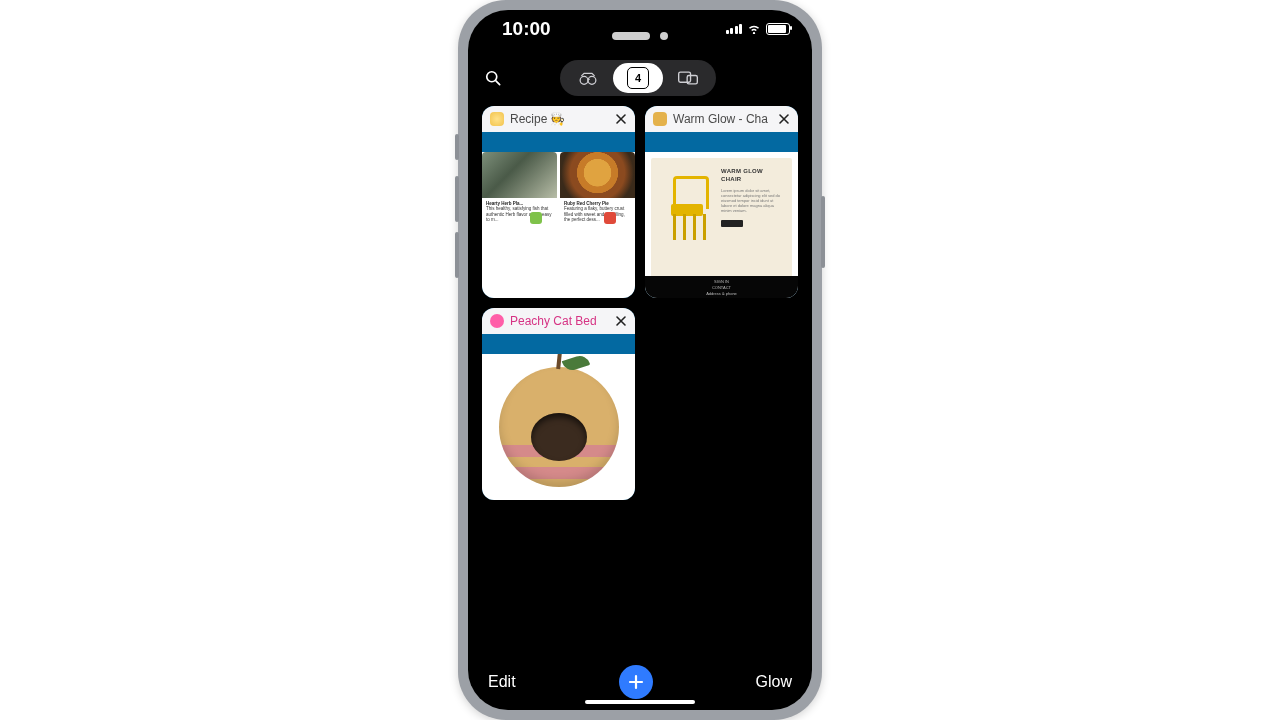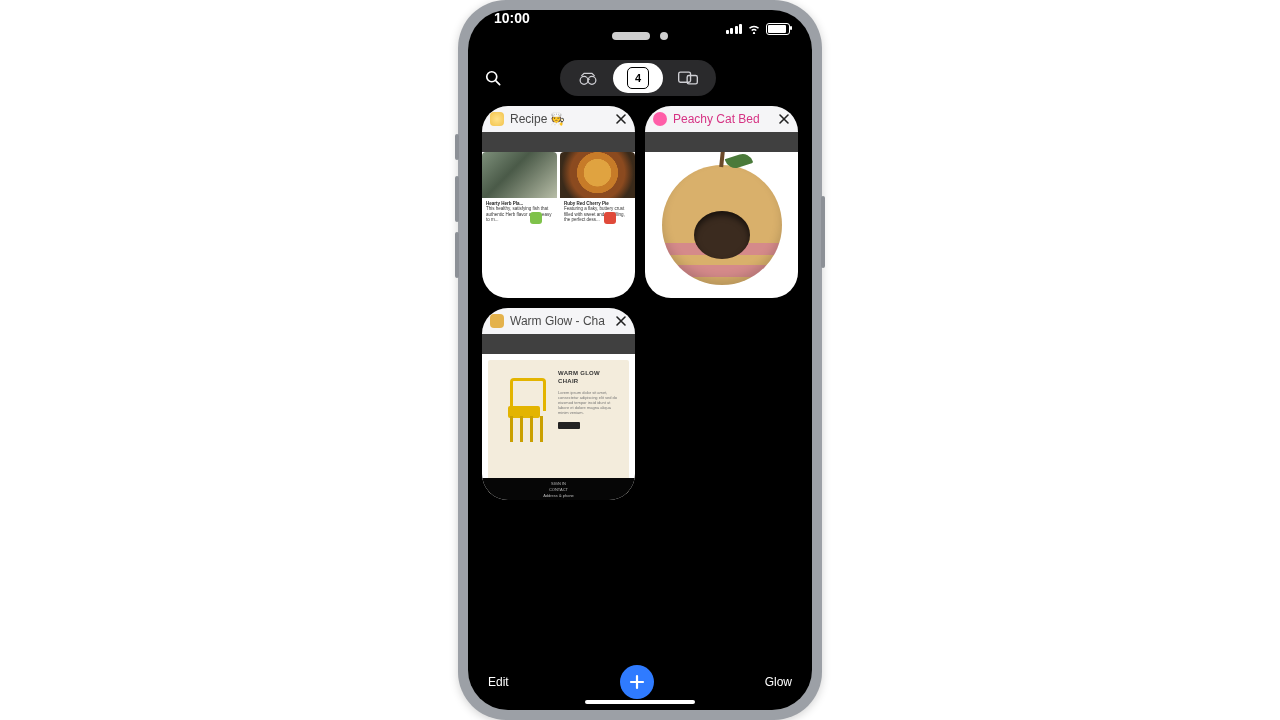--- a/index.html
+++ b/index.html
@@ -10,39 +10,39 @@
   .btn-l1{left:-3px;top:134px;width:4px;height:26px;}
   .btn-l2{left:-3px;top:176px;width:4px;height:46px;}
   .btn-l3{left:-3px;top:232px;width:4px;height:46px;}
   .btn-r {right:-3px;top:196px;width:4px;height:72px;}
   .screen{position:absolute;inset:10px;border-radius:40px;background:#000;overflow:hidden;}
   
   .island{position:absolute;top:12px;left:50%;transform:translateX(-50%);width:110px;height:28px;border-radius:18px;background:#000;box-shadow:0 0 0 8px #000;display:flex;align-items:center;justify-content:center;gap:10px;}
   .pill{width:38px;height:8px;border-radius:4px;background:#cfcfcf;}
   .dot{width:8px;height:8px;border-radius:50%;background:#cfcfcf;}
   
-  .status{position:absolute;top:0;left:4px;right:0;height:38px;display:flex;justify-content:space-between;padding:0 22px;color:#fff;font-size:14px;font-weight:600;}
+  .status{position:absolute;top:0;left:12px;right:0;height:38px;display:flex;align-items:center;justify-content:space-between;padding:0 22px;color:#fff;font-size:19px;font-weight:600;}
   .status-right{display:flex;align-items:center;gap:5px;}
   .sig{display:flex;gap:1.5px;align-items:flex-end;height:10px;}
   .sig i{width:3px;background:#fff;border-radius:1px;}
   .sig i:nth-child(1){height:4px}.sig i:nth-child(2){height:6px}.sig i:nth-child(3){height:8px}.sig i:nth-child(4){height:10px}
   .wifi{width:14px;height:10px;}
   .batt{width:22px;height:10px;border:1px solid #fff;border-radius:3px;position:relative;}
   .batt::after{content:"";position:absolute;right:-3px;top:2px;width:2px;height:4px;background:#fff;border-radius:1px;}
   .batt i{position:absolute;inset:1px 3px 1px 1px;background:#fff;border-radius:1px;}
   
   .top{position:absolute;top:48px;left:0;right:0;height:40px;display:flex;align-items:center;}
   .search{width:38px;display:flex;align-items:center;justify-content:center;color:#fff;margin-left:6px;}
   .seg{margin-left:48px;display:flex;background:#2a2a2c;border-radius:18px;padding:3px;gap:0;}
   .seg-item{width:50px;height:30px;border-radius:15px;display:flex;align-items:center;justify-content:center;color:#cfcfd4;}
   .seg-item.active{background:#fff;color:#000;}
   .tabcount{width:20px;height:20px;border:1.6px solid currentColor;border-radius:5px;display:flex;align-items:center;justify-content:center;font-size:11px;font-weight:700;}
   
   .grid{position:absolute;top:96px;left:14px;right:14px;bottom:56px;display:grid;grid-template-columns:1fr 1fr;gap:10px;align-content:start;}
-  .tab-card{background:#404040;border-radius:26px;overflow:hidden;display:flex;flex-direction:column;height:192px;box-shadow:0 1px 3px rgba(0,0,0,.3);gap:20px;}
+  .tab-card{background:#0369a1;border-radius:12px;overflow:hidden;display:flex;flex-direction:column;height:192px;box-shadow:0 1px 3px rgba(0,0,0,.3);gap:20px;}
   .tab-head{height:26px;display:flex;align-items:center;gap:6px;padding:0 6px 0 8px;font-size:12px;color:#4a4a4a;background:#f5f5f7;}
   .favicon{width:14px;height:14px;border-radius:4px;flex-shrink:0;}
   .fav-yellow{background:radial-gradient(circle,#ffe28a,#f2c34d);}
   .fav-pink{background:#ff5ea8;border-radius:50%;}
   .fav-gold{background:#e4b24c;}
   .tab-title{flex:1;white-space:nowrap;overflow:hidden;text-overflow:ellipsis;}
   .tab-title.pink{color:#d63384;font-weight:500;}
   .close{width:16px;height:16px;display:flex;align-items:center;justify-content:center;color:#222;cursor:pointer;}
   .close svg{width:12px;height:12px;}
   .tab-body{flex:1;background:#fff;position:relative;overflow:hidden;}
@@ -73,21 +73,21 @@
   .chair .back{position:absolute;left:8px;top:2px;width:30px;height:30px;border:3px solid #e3b400;border-bottom:none;border-radius:4px 4px 0 0;}
   .chair .leg{position:absolute;width:3px;background:#caa000;top:40px;height:26px;}
   .chair .leg.l1{left:8px}.chair .leg.l2{left:18px}.chair .leg.l3{left:28px}.chair .leg.l4{left:38px}
   .ptext{flex:1;font-size:5px;color:#333;line-height:1.3;}
   .ptext .h{font-size:6px;font-weight:700;letter-spacing:.3px;margin-bottom:4px;}
   .ptext .para{color:#777;font-size:4px;margin-bottom:6px;}
   .ptext .btn{width:22px;height:7px;background:#222;border-radius:1px;}
   .footer{position:absolute;left:0;right:0;bottom:0;height:22px;background:#060606;color:#bbb;font-size:4px;display:flex;flex-direction:column;align-items:center;justify-content:center;gap:1px;}
   
   .bottom{position:absolute;left:0;right:0;bottom:0;height:56px;display:flex;align-items:center;justify-content:space-between;padding:0 20px;}
-  .txtbtn{color:#fff;font-size:12px;}
+  .txtbtn{color:#fff;font-size:16px;}
   .fab{width:34px;height:34px;border-radius:50%;background:#2f7bff;display:flex;align-items:center;justify-content:center;color:#fff;box-shadow:0 2px 6px rgba(0,0,0,.4);}
   .home-ind{position:absolute;bottom:6px;left:50%;transform:translateX(-50%);width:110px;height:4px;border-radius:3px;background:#fff;}
   svg{display:block}
 </style>
 </head>
 <body>
 
 <div class="stage">
   <div class="phone">
     <div class="btn-side btn-l1"></div>
@@ -171,41 +171,20 @@
               <div class="rcard">
                 <div class="img pie"></div>
                 <div class="txt">
                   <div class="ttl">Ruby Red Cherry Pie</div>
                   <div>Featuring a flaky, buttery crust filled with sweet and tart filling, the perfect dess...</div>
                 </div>
               </div>
             </div>
             <span class="badge g"></span>
             <span class="badge r"></span>
-          </div>
-        </div>
-
-        <div class="tab-card">
-          <div class="tab-head">
-            <span class="favicon fav-pink"></span>
-            <span class="tab-title pink">Peachy Cat Bed</span>
-            <span class="close">
-              <svg viewBox="0 0 12 12">
-                  <path d="M2 2l8 8M10 2l-8 8" stroke="#222" stroke-width="1.6" stroke-linecap="round"></path>
-                </svg>
-            </span>
-          </div>
-          <div class="tab-body">
-            <div class="peach">
-              <div class="wicker">
-                <div class="stem"></div>
-                  <div class="leaf"></div>
-                  <div class="hole"></div>
-              </div>
-            </div>
           </div>
         </div>
 
         <div class="tab-card">
           <div class="tab-head">
             <span class="favicon fav-gold"></span>
             <span class="tab-title">Warm Glow - Cha</span>
             <span class="close">
               <svg viewBox="0 0 12 12">
                   <path d="M2 2l8 8M10 2l-8 8" stroke="#222" stroke-width="1.6" stroke-linecap="round"></path>
@@ -231,20 +210,41 @@
               </div>
             </div>
             <div class="footer">
               <span>SIGN IN</span>
               <span>CONTACT</span>
               <span>Address &amp; phone</span>
             </div>
           </div>
         </div>
 
+        <div class="tab-card">
+          <div class="tab-head">
+            <span class="favicon fav-pink"></span>
+            <span class="tab-title pink">Peachy Cat Bed</span>
+            <span class="close">
+              <svg viewBox="0 0 12 12">
+                  <path d="M2 2l8 8M10 2l-8 8" stroke="#222" stroke-width="1.6" stroke-linecap="round"></path>
+                </svg>
+            </span>
+          </div>
+          <div class="tab-body">
+            <div class="peach">
+              <div class="wicker">
+                <div class="stem"></div>
+                  <div class="leaf"></div>
+                  <div class="hole"></div>
+              </div>
+            </div>
+          </div>
+        </div>
+
       </div>
 
       <div class="bottom">
         <span class="txtbtn">Edit</span>
         <span class="fab">
           <svg width="18" height="18" viewBox="0 0 18 18">
               <path d="M9 3v12M3 9h12" stroke="#fff" stroke-width="2.2" stroke-linecap="round"></path>
             </svg>
         </span>
         <span class="txtbtn">Glow</span>

